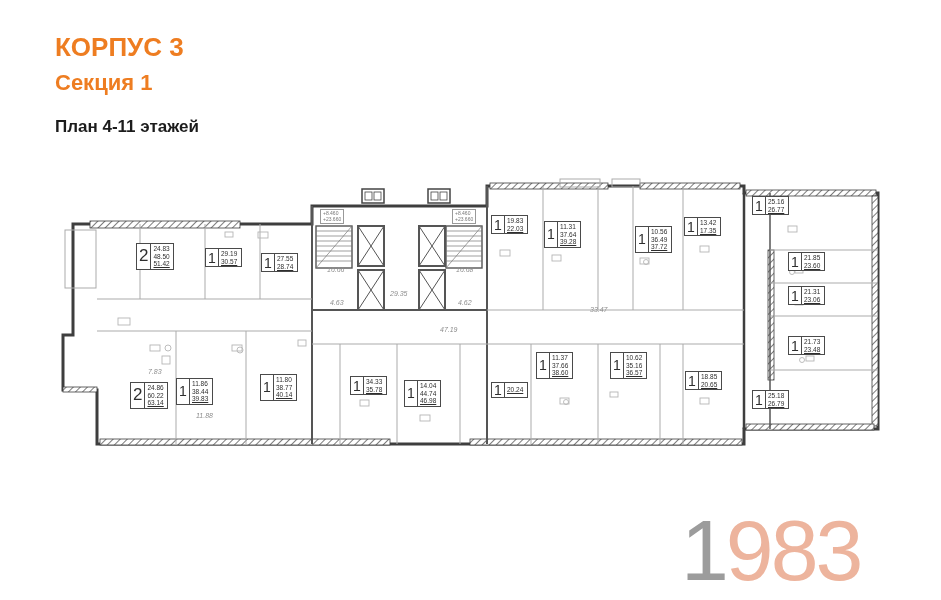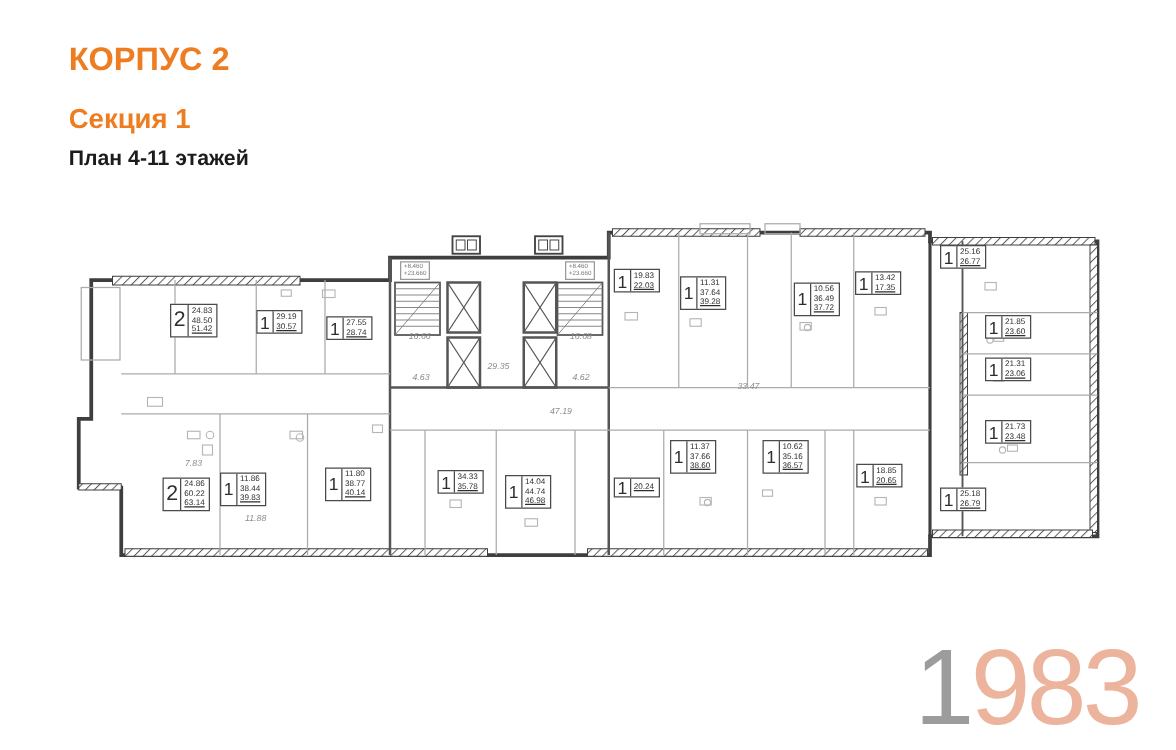--- a/index.html
+++ b/index.html
@@ -10,22 +10,22 @@
     --logo-salmon:#edb49d;
   }
   *{box-sizing:border-box;margin:0;padding:0}
   html,body{width:941px;height:600px;background:#fff;overflow:hidden;
     font-family:"Liberation Sans", sans-serif;}
   .page{position:relative;width:941px;height:600px;background:#fff}
 
   
   .hdr{position:absolute;left:55px;top:32px}
   .hdr-building{font-size:26px;font-weight:bold;color:var(--accent-orange,#ee7d21);line-height:30px}
-  .hdr-section{font-size:22px;font-weight:bold;color:var(--accent-orange,#ee7d21);margin-top:20px;line-height:26px}
-  .hdr-plan{font-size:17px;font-weight:bold;color:#1c1c1c;margin-top:8px;line-height:21px}
+  .hdr-section{font-size:22px;font-weight:bold;color:var(--accent-orange,#ee7d21);margin-top:8px;line-height:26px}
+  .hdr-plan{font-size:17px;font-weight:bold;color:#1c1c1c;margin-top:20px;line-height:21px}
 
   
   .plan-layer{position:absolute;left:0;top:0;width:941px;height:600px}
   svg{position:absolute;left:0;top:0}
 
   .apt{position:absolute;display:flex;align-items:stretch;background:#fff;
     border:1px solid #4a4a4a;color:#2e2e2e}
   .apt-type{display:flex;align-items:center;justify-content:center;
     min-width:13px;padding:0 2px;font-size:14px;line-height:14px;
     border-right:1px solid #4a4a4a;font-weight:normal}
@@ -35,34 +35,34 @@
   .apt-areas div{font-size:6.5px;line-height:7.5px;white-space:nowrap}
   .apt-areas div:last-child{text-decoration:underline}
 
   .ann{position:absolute;font-size:7px;color:#8d8d8d;font-style:italic;white-space:nowrap}
   .elev{position:absolute;display:flex;flex-direction:column;border:1px solid #999;
     background:#fff;padding:1px 2px}
   .elev span{font-size:5px;line-height:5.5px;color:#777;white-space:nowrap}
 
   
   .logo{position:absolute;right:30px;bottom:10px;text-align:left;width:230px}
-  .logo-year{font-size:86px;line-height:80px;letter-spacing:-3px;white-space:nowrap;text-align:right}
+  .logo-year{font-size:86px;line-height:80px;letter-spacing:-3px;white-space:nowrap;text-align:left}
   .logo-year .y1{color:var(--logo-gray,#9c9c9c)}
   .logo-year .y983{color:var(--logo-salmon,#edb49d)}
   .logo-caption{margin-top:0;padding-left:48px}
   .logo-caption div{font-size:9px;line-height:11px;color:var(--logo-gray,#9c9c9c);
     letter-spacing:0.6px;font-weight:bold}
 </style>
 </head>
 <body>
 
 <div class="page">
 
   <div class="hdr">
-    <div class="hdr-building">КОРПУС 2</div>
+    <div class="hdr-building">КОРПУС 3</div>
     <div class="hdr-section">Секция 1</div>
     <div class="hdr-plan">План 4-11 этажей</div>
   </div>
 
   <div class="plan-layer">
     <svg width="941" height="600" viewBox="0 0 941 600">
       <defs>
         <pattern id="hatch" width="5" height="5" patternUnits="userSpaceOnUse" patternTransform="rotate(45)">
           <rect width="5" height="5" fill="#ffffff"></rect>
           <line x1="0" y1="0" x2="0" y2="5" stroke="#5a5a5a" stroke-width="1.6"></line>

